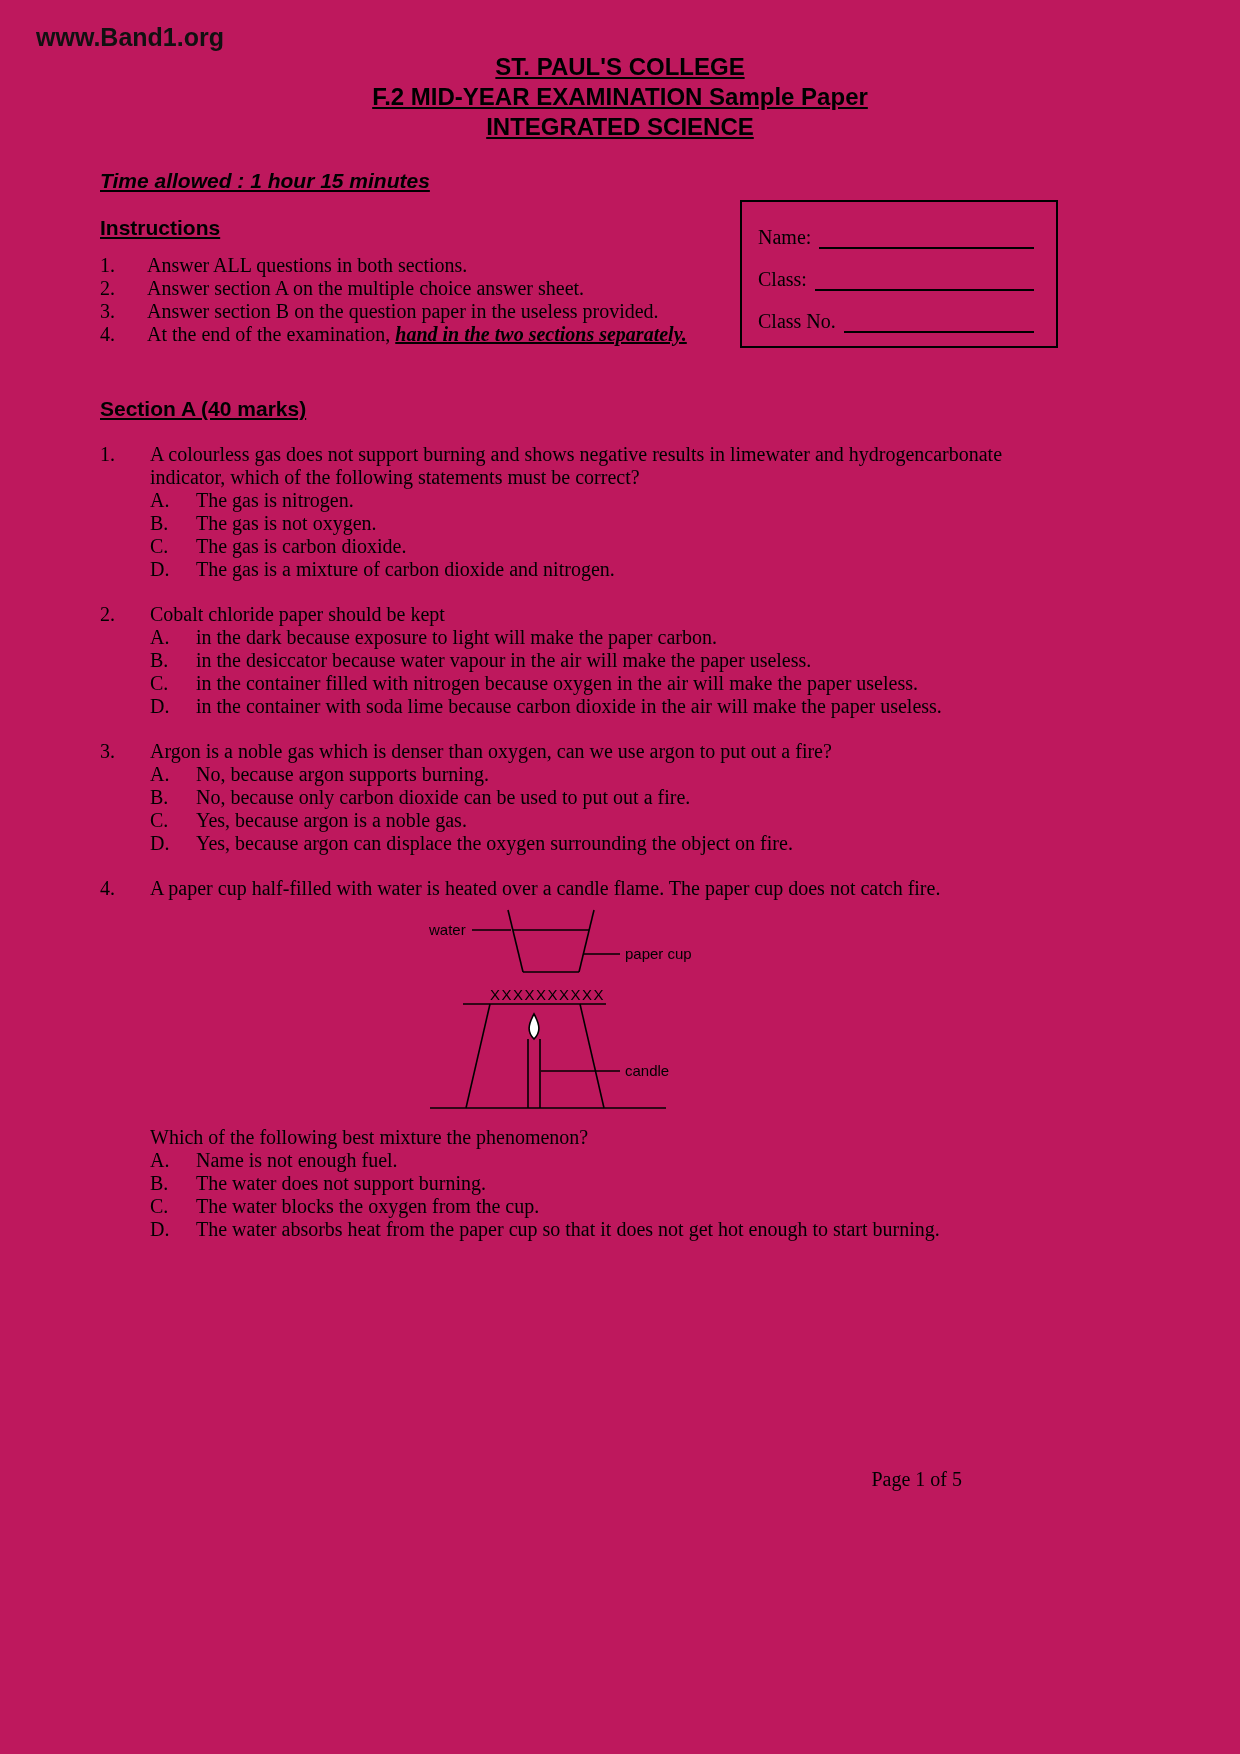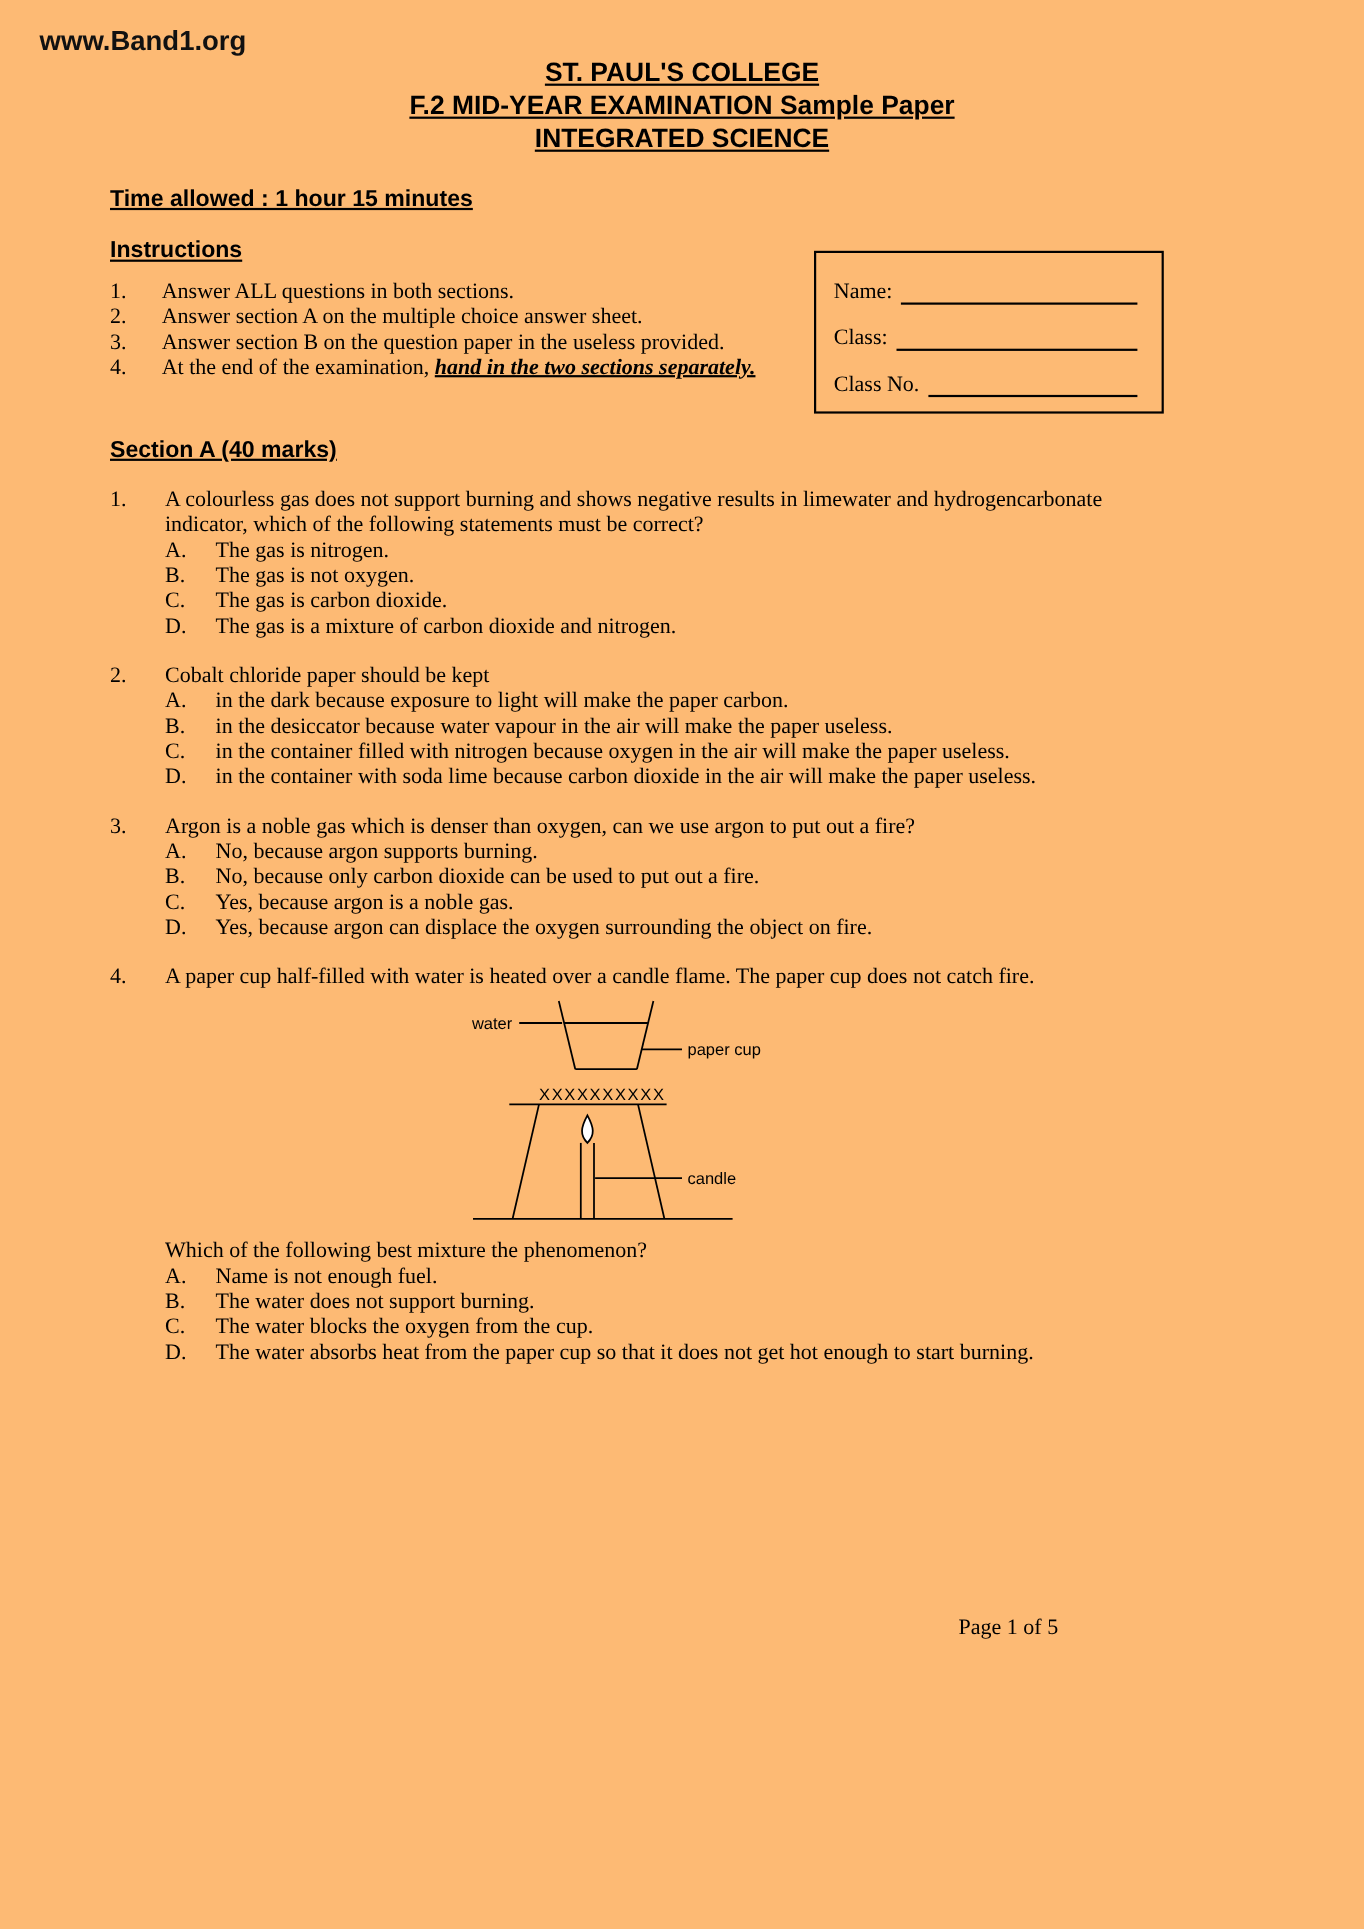--- a/index.html
+++ b/index.html
@@ -1,42 +1,42 @@
 <!DOCTYPE html>
 <html><head>
 <meta charset="utf-8">
 <style>
   html,body{margin:0;padding:0;background:#ffffff;}
   *{box-sizing:border-box;}
-  .page{position:relative;width:1240px;height:1754px;background:#fdba74;color:#000;
+  .page{position:relative;width:1240px;height:1754px;background:#be185d;color:#000;
         font-family:"Liberation Serif",serif;font-size:20px;line-height:23px;overflow:hidden;}
   .watermark{position:absolute;top:26px;left:36px;font-family:"Liberation Sans",sans-serif;
         font-size:25px;font-weight:600;color:#111;}
   .titles{padding-top:52px;text-align:center;font-family:"Liberation Sans",sans-serif;
         font-weight:bold;font-size:24px;line-height:30px;}
   .titles span{text-decoration:underline;}
   .content{padding:0 100px;}
   .heading{font-family:"Liberation Sans",sans-serif;font-weight:bold;font-size:21px;line-height:25px;}
   .heading span{text-decoration:underline;}
-  .h-time{margin-top:26px;}
+  .h-time{margin-top:26px;font-style:italic;}
   .h-instr{margin-top:22px;}
   .h-section{margin-top:50px;}
   .inst-list{margin-top:14px;}
   .inst-row{display:flex;}
   .inst-num{width:47px;flex:none;}
   .emph{font-weight:bold;font-style:italic;text-decoration:underline;}
   .question{margin-top:22px;}
   .q-row{display:flex;}
   .q-num{width:50px;flex:none;}
   .q-body{flex:1;min-width:0;}
   .w880{max-width:880px;}
   .opt-row{display:flex;}
   .opt-letter{width:46px;flex:none;}
   .name-box{position:absolute;left:740px;top:200px;width:318px;height:148px;border:2px solid #000;
-        padding:12px 16px 0 16px;margin-top:28px;}
+        padding:12px 16px 0 16px;}
   .nb-row{display:flex;align-items:flex-end;height:42px;padding-bottom:7px;}
   .nb-label{flex:none;padding-right:8px;}
   .nb-line{flex:1;border-bottom:2px solid #000;margin-right:6px;}
   .footer{position:absolute;top:1468px;right:278px;}
   .q4-diagram{display:block;margin:8px 0 6px 278px;}
   .q4-diagram line,.q4-diagram path{stroke:#000;stroke-width:1.6;fill:none;}
   .q4-diagram path.flame{fill:#fff;}
   .q4-diagram text{font-family:"Liberation Sans",sans-serif;font-size:15px;fill:#000;stroke:none;}
   .q4-diagram text.gauze{letter-spacing:1.5px;}
   .subtext{margin-top:2px;}

